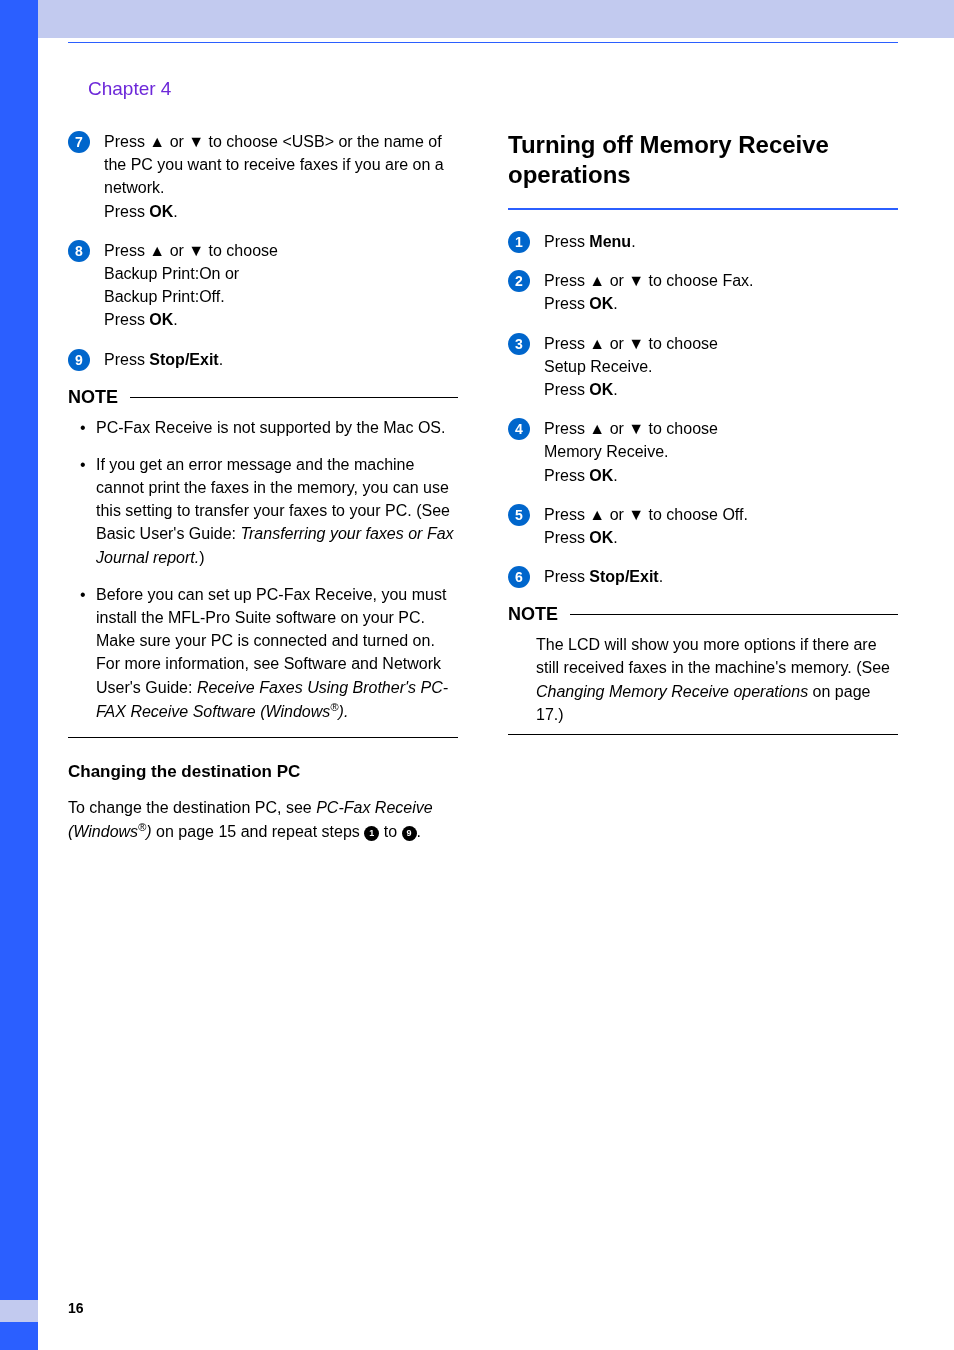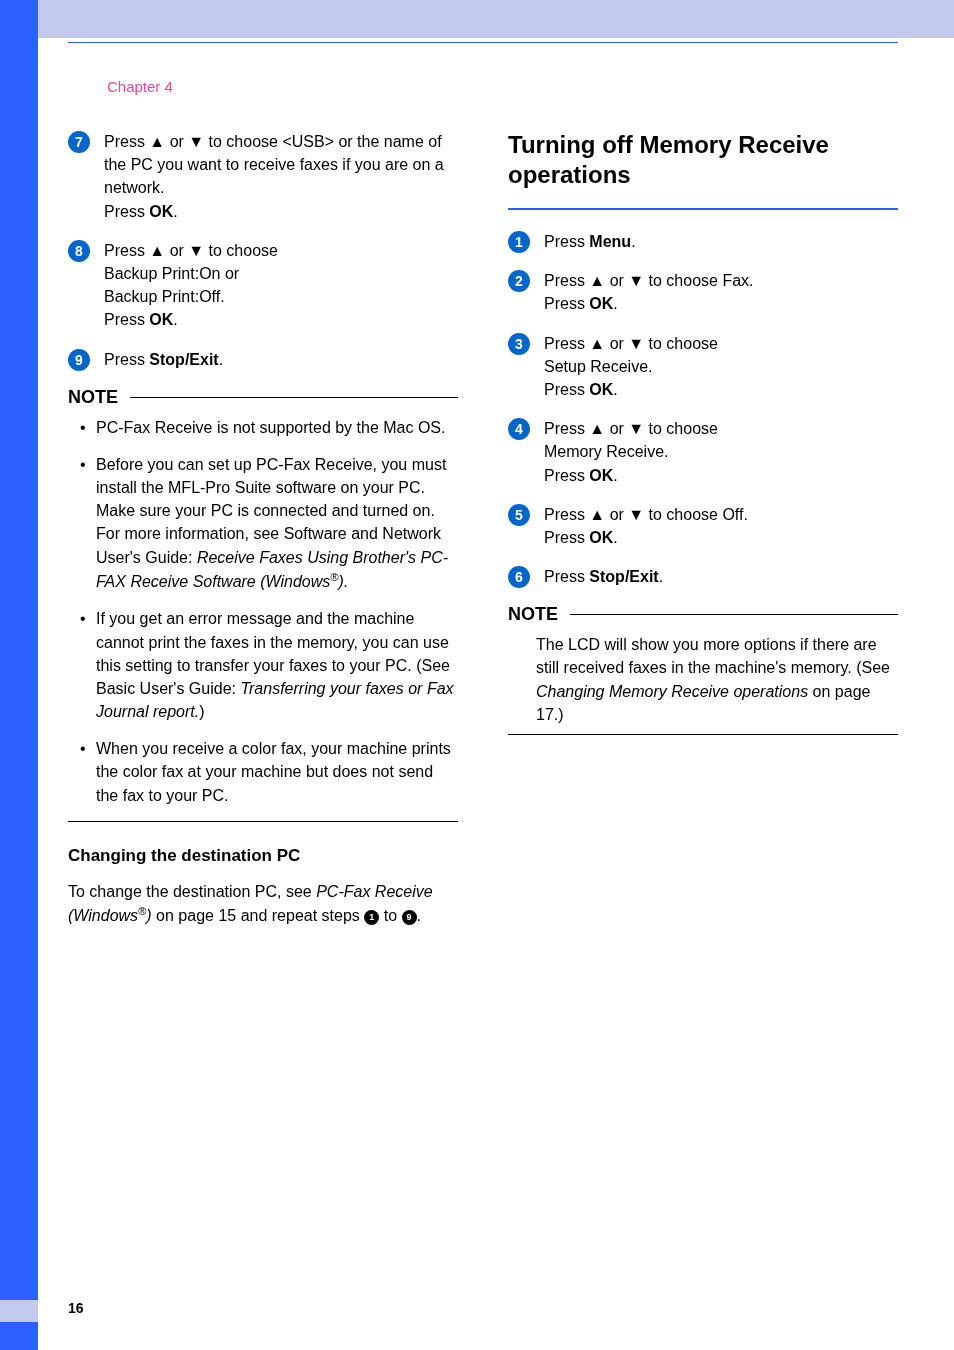--- a/index.html
+++ b/index.html
@@ -27,23 +27,23 @@
       background: #c2caef;
     }
     .hr-line {
       position: absolute;
       left: 68px; top: 42px;
       width: 830px;
       border-top: 1px solid #2b5fff;
     }
     .chapter-label {
       position: absolute;
-      left: 107px; top: 78px;
-      font-size: 15px;
-      color: #ec4899;
+      left: 88px; top: 78px;
+      font-size: 19px;
+      color: #6d28d9;
     }
     .content {
       position: absolute;
       left: 68px; top: 130px;
       width: 830px;
       display: flex;
       gap: 50px;
     }
     .col { width: 390px; }
     .step {
@@ -185,26 +185,25 @@
     </div>
 
     <div class="note-header">
       <span class="label">NOTE</span>
       <span class="rule"></span>
     </div>
     <div class="note-body">
       <ul>
         <li><span>PC-Fax Receive is not supported by the Mac OS.</span></li>
         <li>
+          <span>If you get an error message and the machine cannot print the faxes in the memory, you can use this setting to transfer your faxes to your PC. (See Basic User's Guide: </span><span class="italic">Transferring your faxes or Fax Journal report.</span><span>)</span>
+        </li>
+        <li>
           <span>Before you can set up PC-Fax Receive, you must install the MFL-Pro Suite software on your PC. Make sure your PC is connected and turned on. For more information, see Software and Network User's Guide: </span><span class="italic">Receive Faxes Using Brother's PC-FAX Receive Software (Windows</span><span class="italic sup">®</span><span class="italic">).</span>
         </li>
-        <li>
-          <span>If you get an error message and the machine cannot print the faxes in the memory, you can use this setting to transfer your faxes to your PC. (See Basic User's Guide: </span><span class="italic">Transferring your faxes or Fax Journal report.</span><span>)</span>
-        </li>
-        <li><span>When you receive a color fax, your machine prints the color fax at your machine but does not send the fax to your PC.</span></li>
       </ul>
     </div>
     <div class="note-end"></div>
 
     <div class="subhead">Changing the destination PC</div>
     <div class="para">
       <span>To change the destination PC, see </span><span class="italic">PC-Fax Receive (Windows</span><span class="italic sup">®</span><span class="italic">)</span><span> on page 15 and repeat steps </span><span class="small-circle">1</span><span> to </span><span class="small-circle">9</span><span>.</span>
     </div>
 
   </div>

